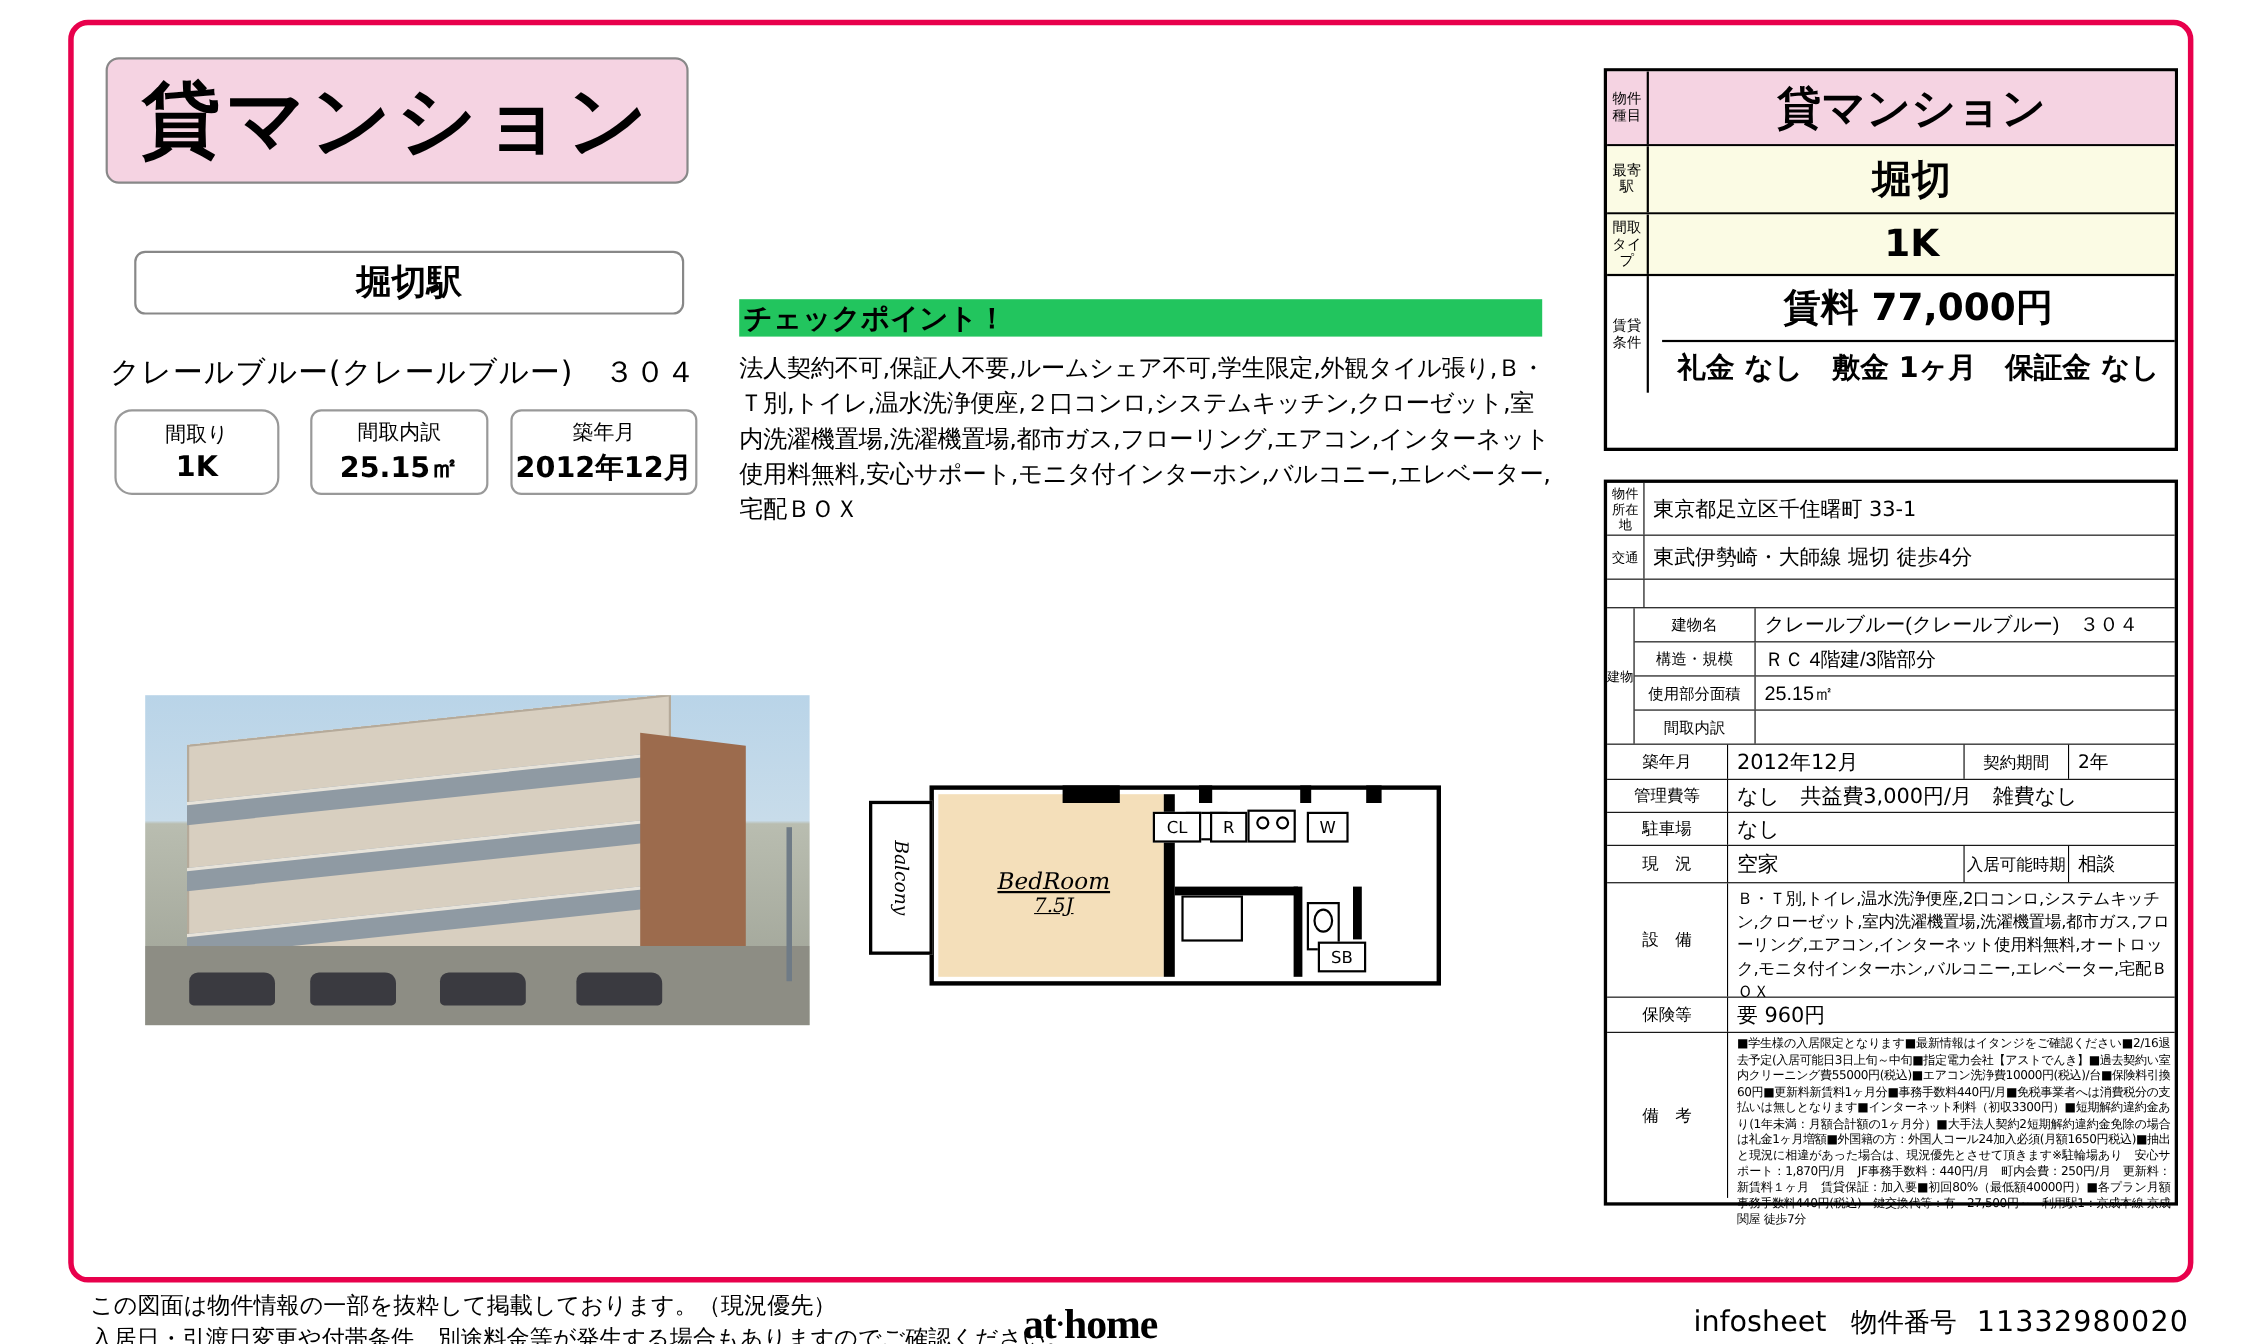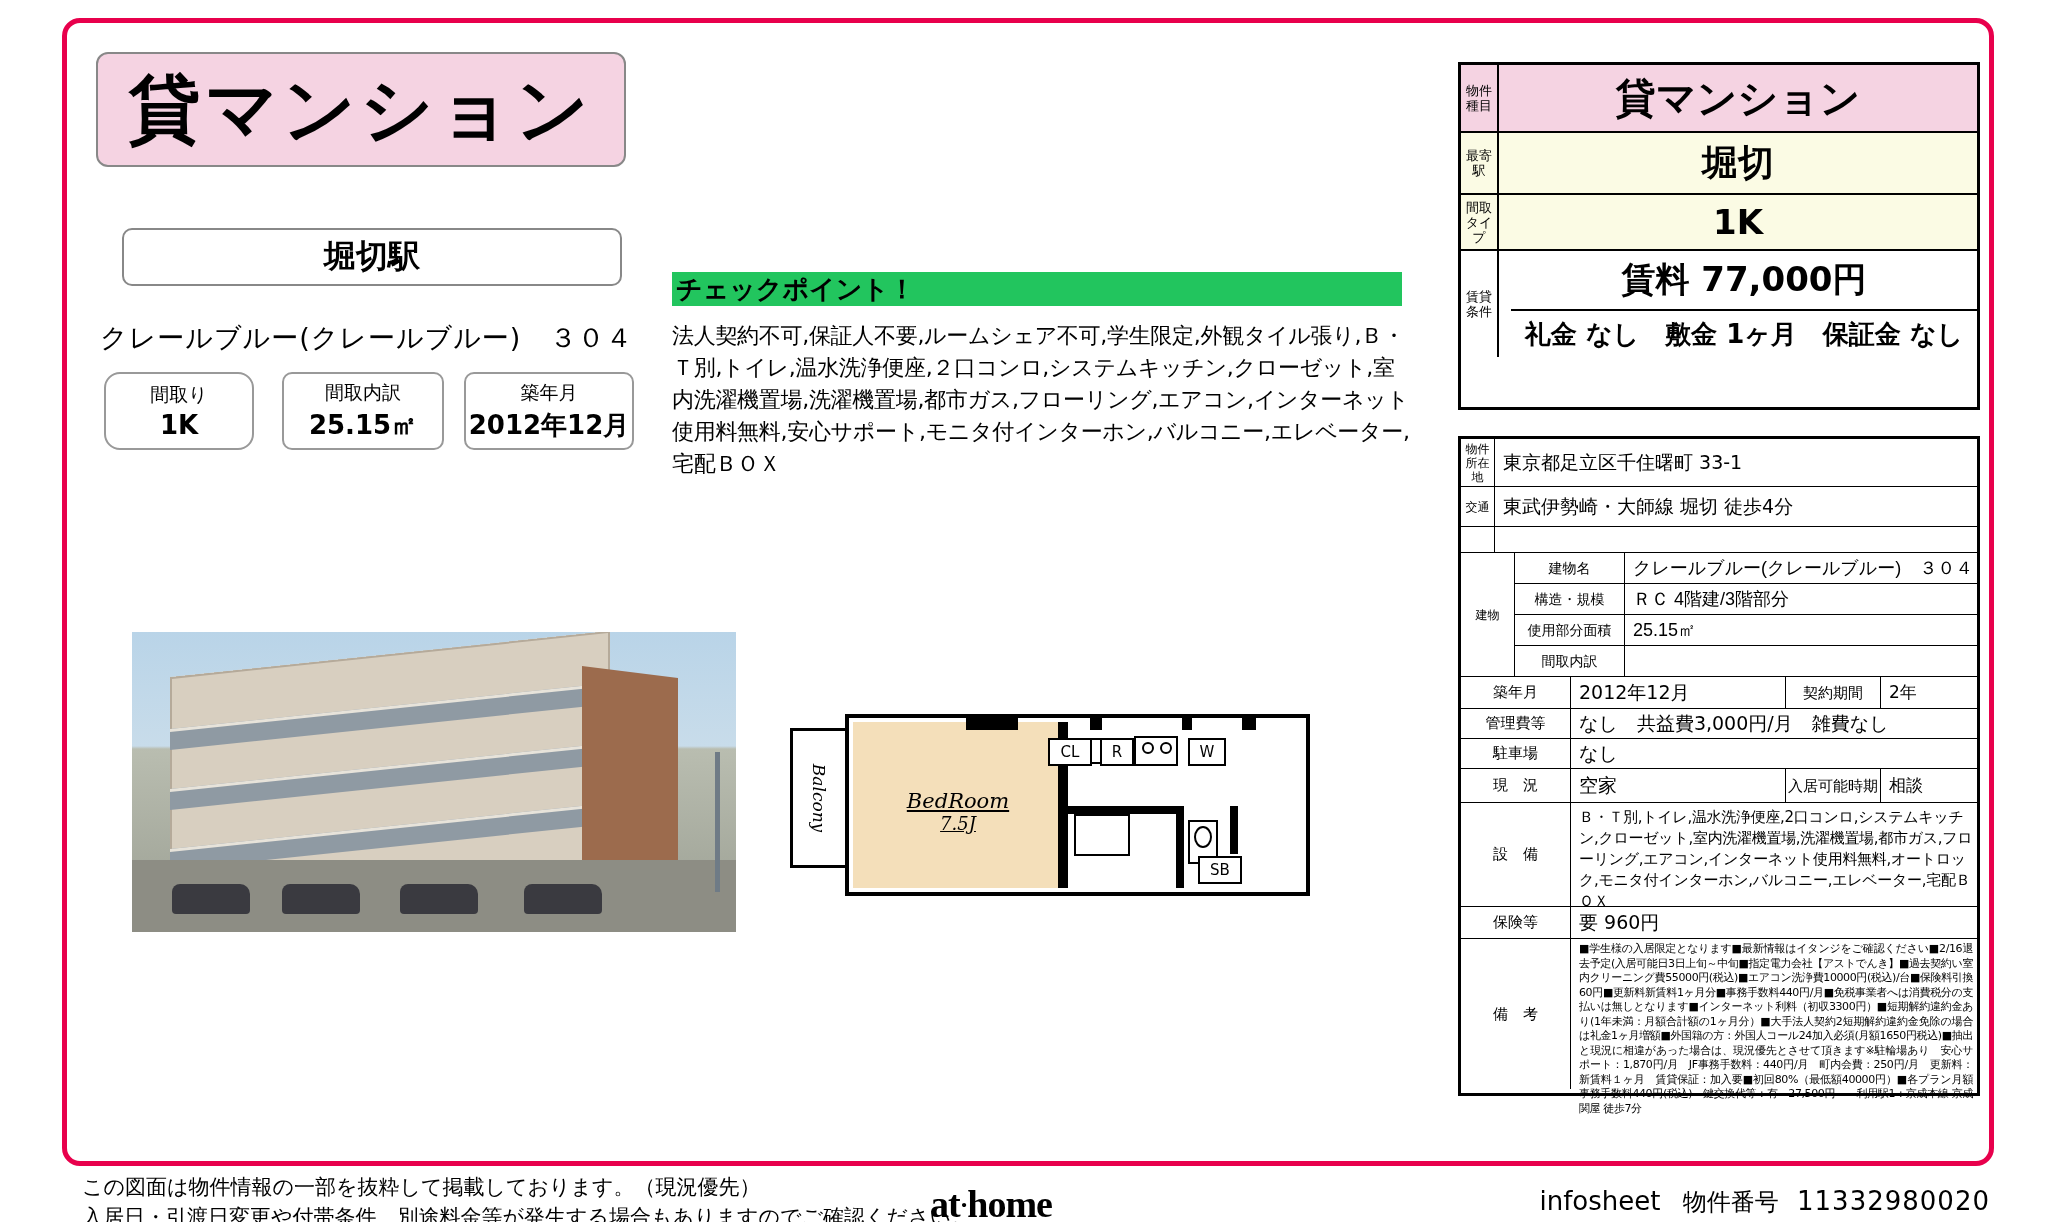--- a/index.html
+++ b/index.html
@@ -348,21 +348,21 @@
     flex: none;
     font-size: 17px;
     display: flex; align-items: center;
     padding-left: 8px;
     box-sizing: border-box;
   }
   #d-addr { height: 48px; }
   #d-traffic { height: 40px; }
   #d-blank { height: 26px; }
   .bldgblock { display: flex; border-bottom: 1.5px solid #000; }
-  .bldgblock .k { width: 54px; flex: none; border-right: 1.5px solid #000;
+  .bldgblock .k { width: 25px; flex: none; border-right: 1.5px solid #000;
     font-size: 12px; line-height: 14px; display:flex; align-items:center;
     justify-content:center; text-align:center; box-sizing: border-box;}
   .bldgblock .sub { flex: 1; }
   .bldgblock .sub .r {
     display: flex; border-bottom: 1.5px solid #000; height: 30px;
   }
   .bldgblock .sub .r:last-child { border-bottom: none; }
   .bldgblock .sub .r .kk {
     width: 110px; flex: none; border-right: 1.5px solid #000;
     font-size: 14px; display:flex; align-items:center; justify-content:center;

